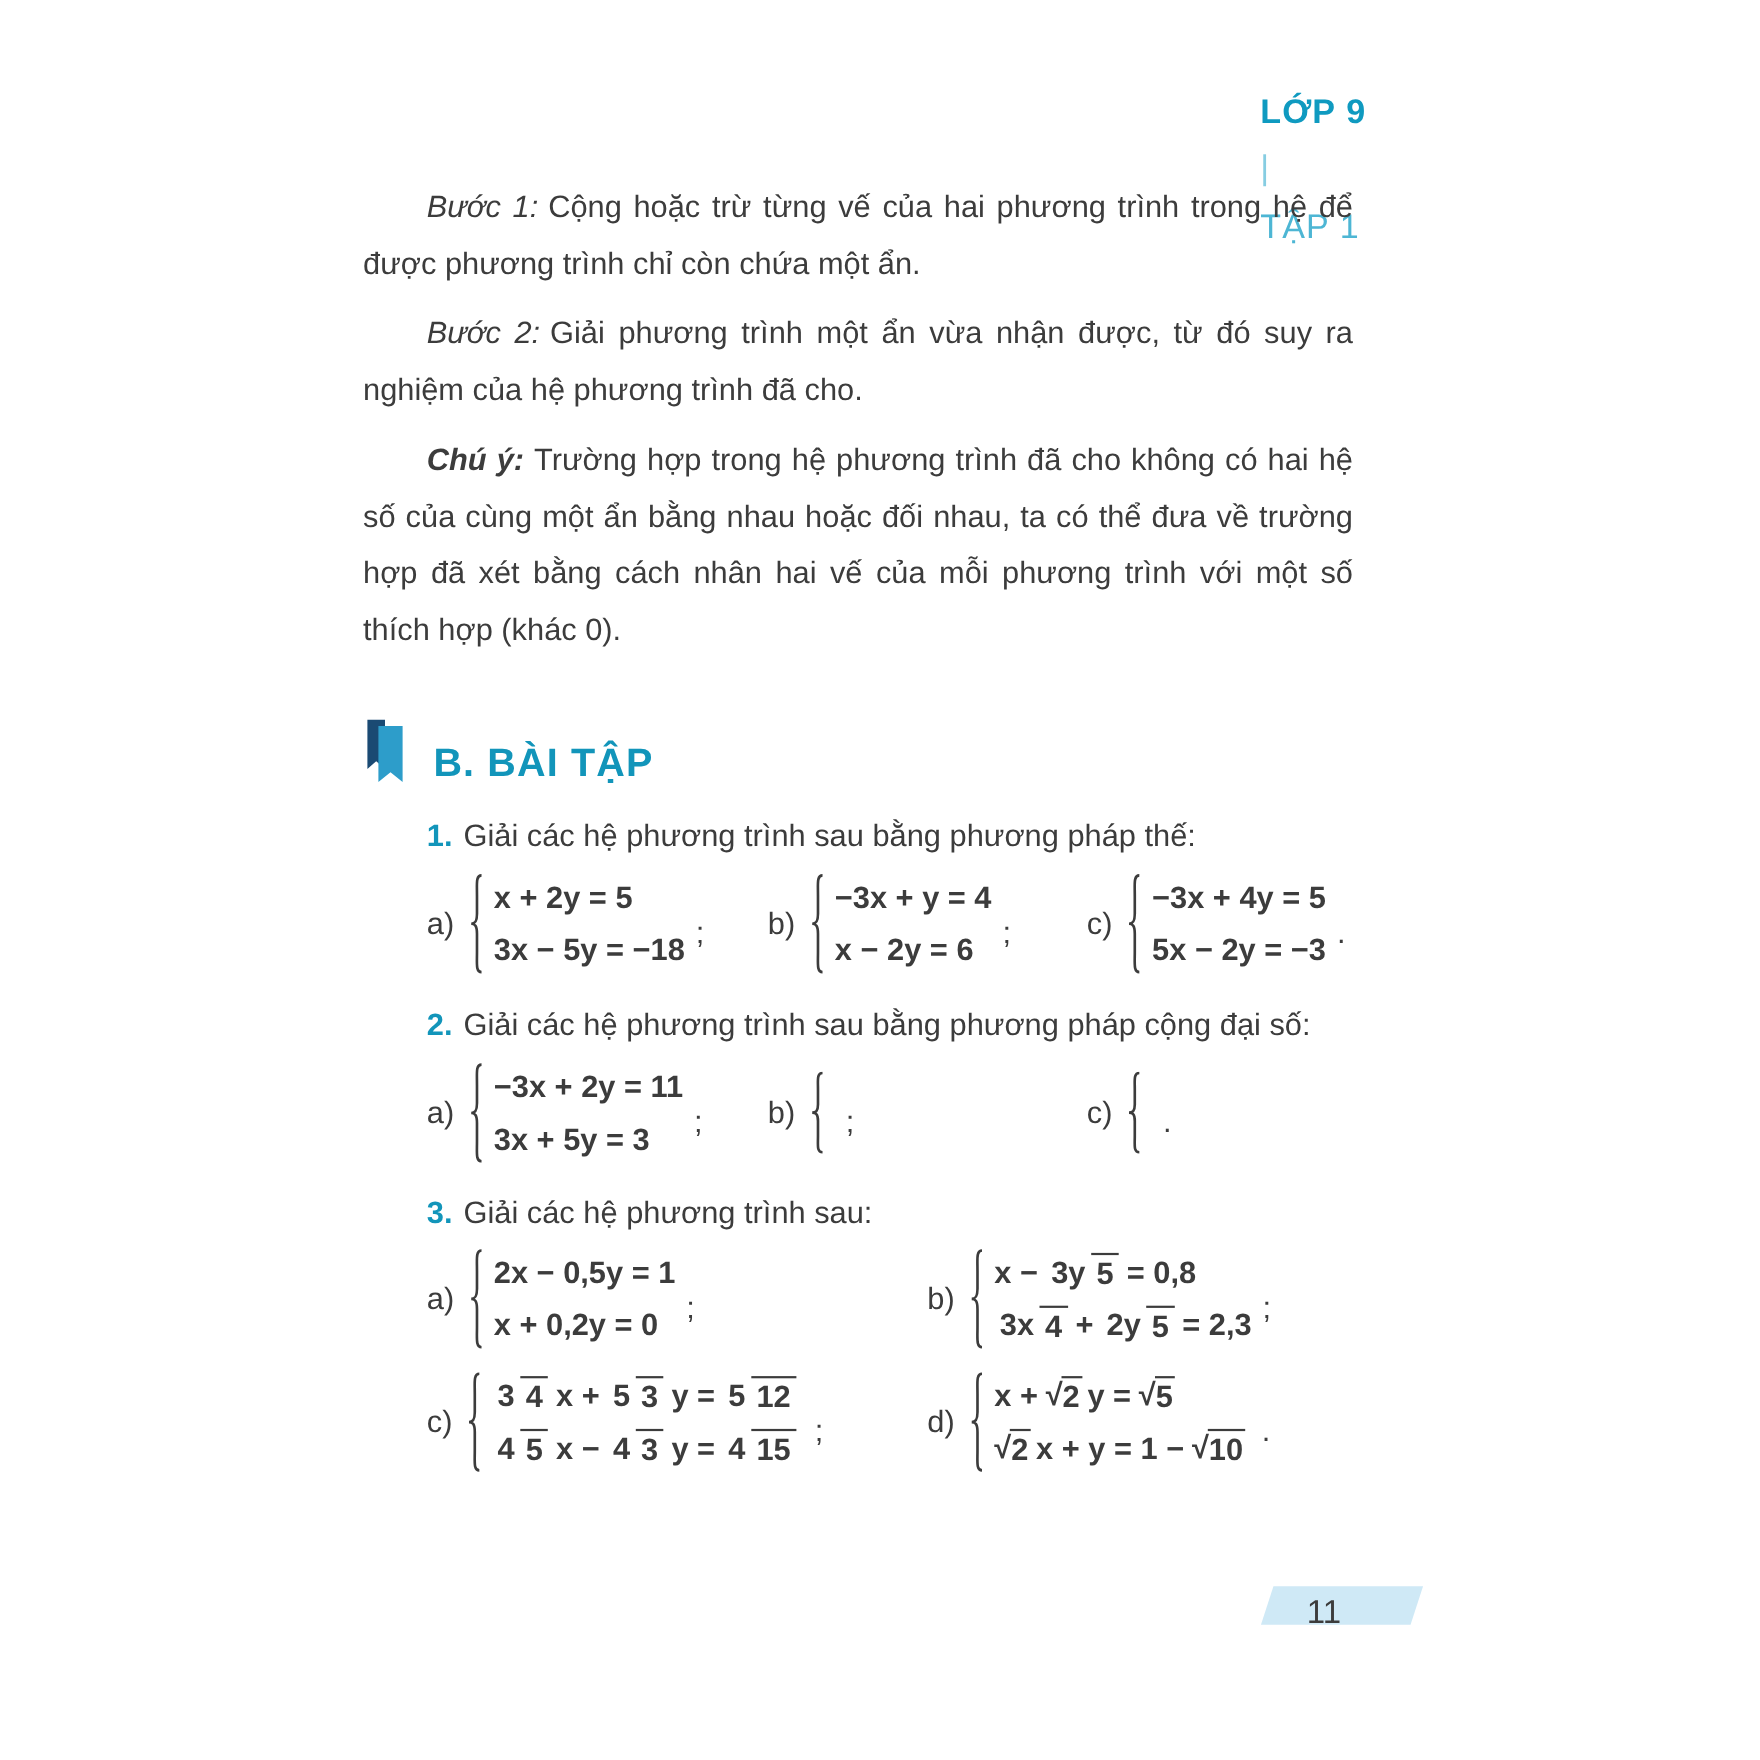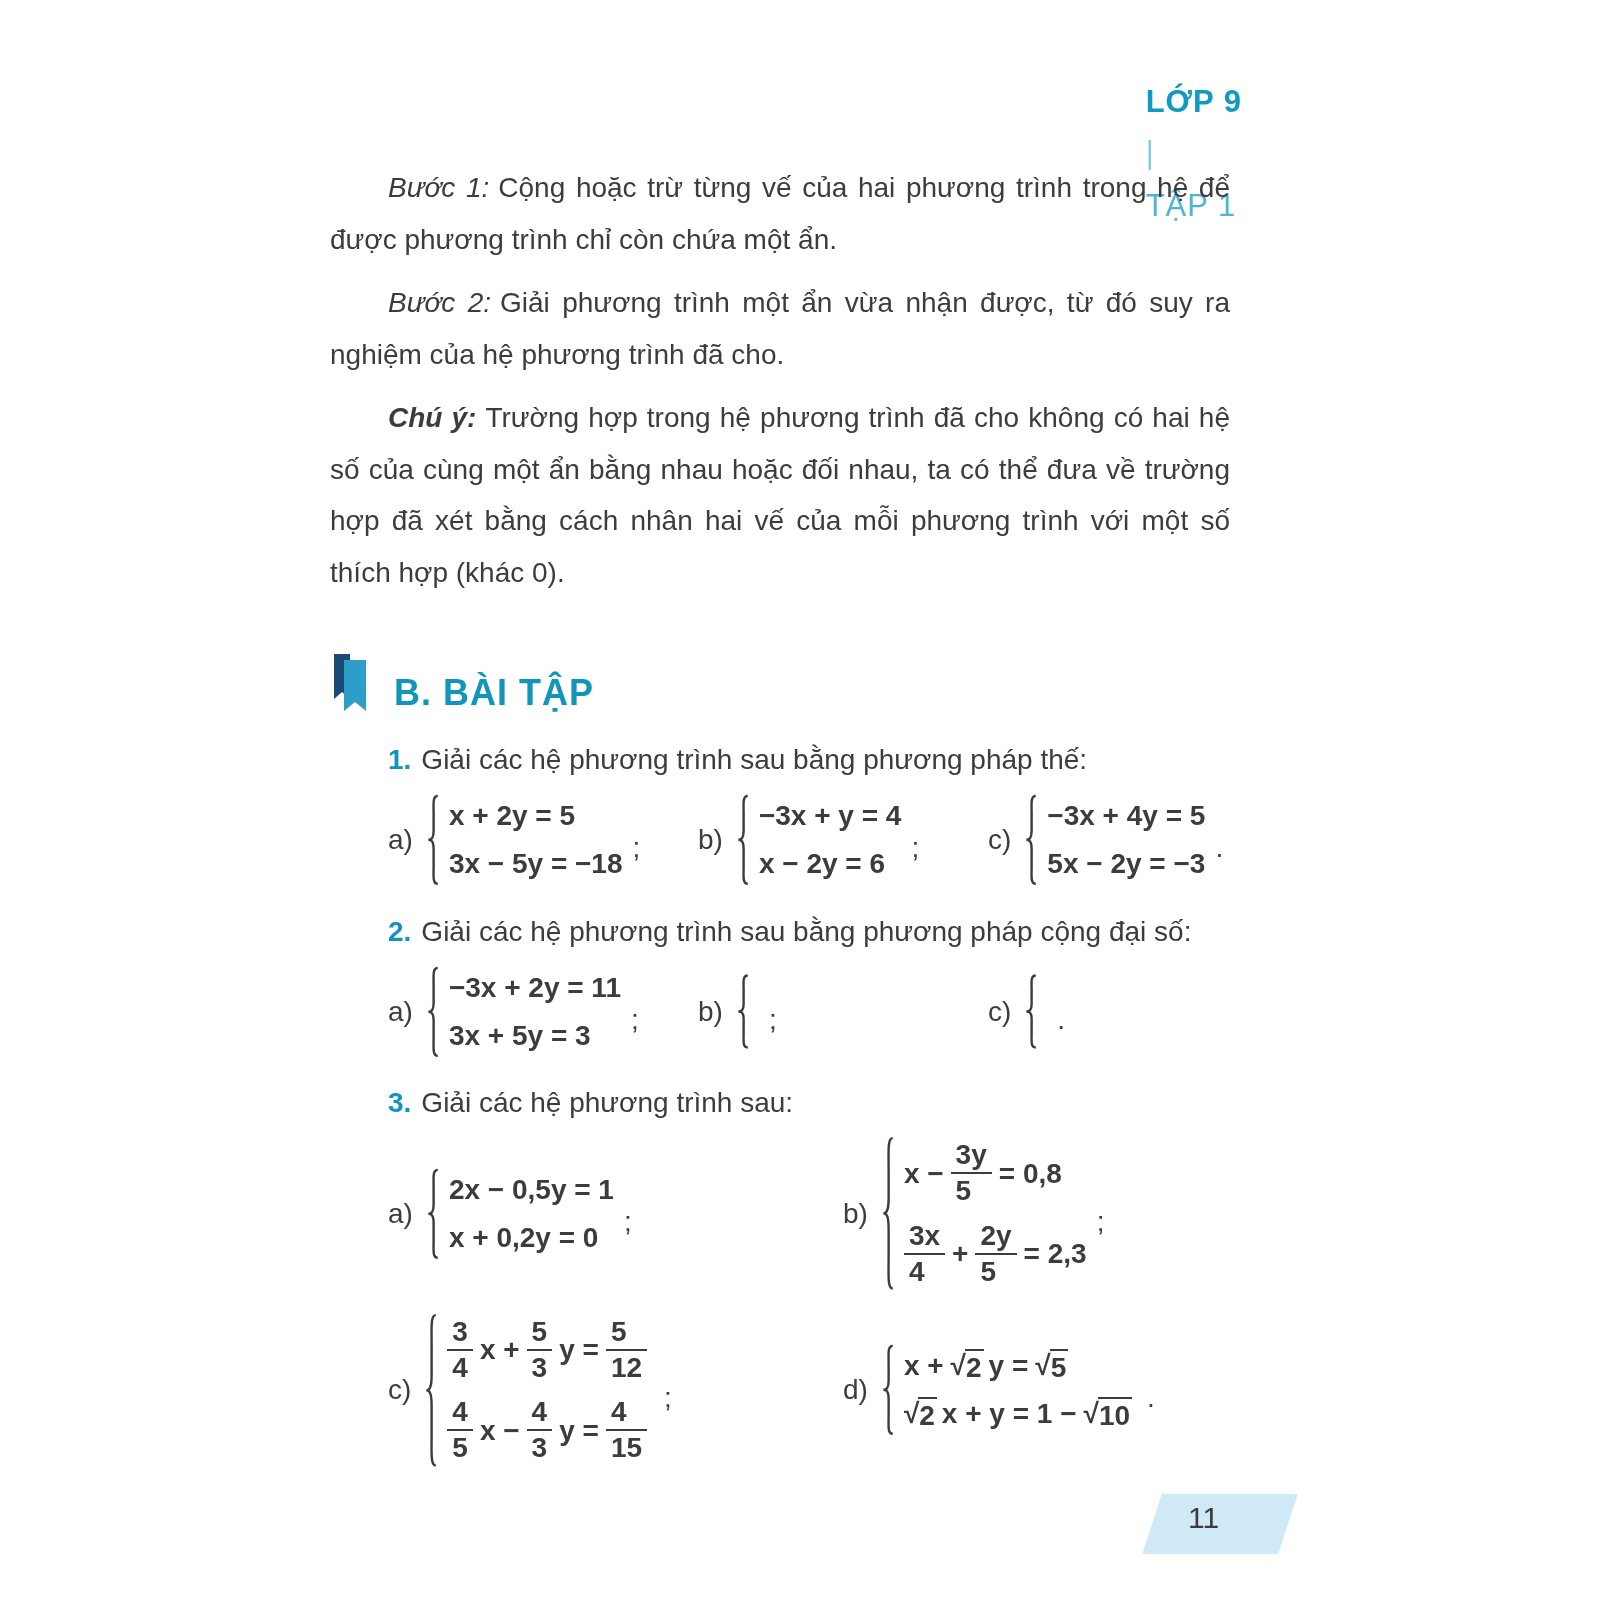--- a/index.html
+++ b/index.html
@@ -52,38 +52,38 @@
   .sys-label { margin-right:12px; }
   .brace { align-self:stretch; width:15px; margin-right:9px; display:flex; }
   .brace svg { width:100%; height:100%; display:block; }
   .sys-lines { display:flex; flex-direction:column; justify-content:space-between; gap:10px; padding:3px 0;font-weight:bold; }
   .sys-line { white-space:nowrap; display:flex; align-items:center; line-height:1.35; }
   .tok { margin-right:7px; }
   .tok:last-child { margin-right:0; }
   .sys-tail { align-self:center; margin-left:10px; margin-top:16px; }
 
   
-  .frac { display:inline-flex; flex-direction:column; line-height:1.22; margin-right:7px; }
+  .frac { display:inline-flex; flex-direction:row; align-items:center; line-height:1.22; margin-right:7px; }
   .frac .num, .frac .den { padding:0 5px; }
   .frac .den { border-top:2px solid #3c3c3c; }
 
   
   .sqrt { display:inline-flex; align-items:flex-start; margin-right:5px; }
   .sqrt .sign { line-height:1.18; }
   .sqrt .rad { border-top:2px solid #3c3c3c; line-height:1.18; margin-left:-1px; padding:0 2px 0 1px; }
 
   
   .ex3-grid {
     display:grid; grid-template-columns:455px 1fr;
     align-items:center; row-gap:20px;
     margin-left:58px; margin-top:16px;
   }
 
   
-  .page-num-wrap { position:absolute; right:312px; top:1494px; width:136px; height:60px; }
+  .page-num-wrap { position:absolute; right:312px; top:1442px; width:136px; height:35px; }
   .page-num-bg { position:absolute; left:0; top:0; width:100%; height:100%; background:#cfe9f6; transform:skewX(-18deg); }
   .page-num { position:absolute; left:36px; top:7px; font-size:30px; color:#3c3c3c; }
 </style>
 </head>
 <body>
 
 <div class="page">
 
   <div class="header">
     <span class="grade">LỚP 9</span>

